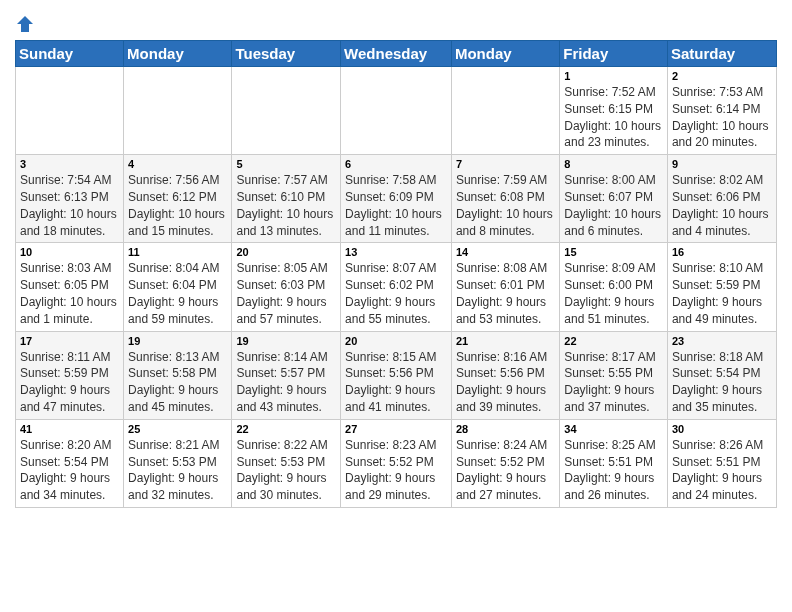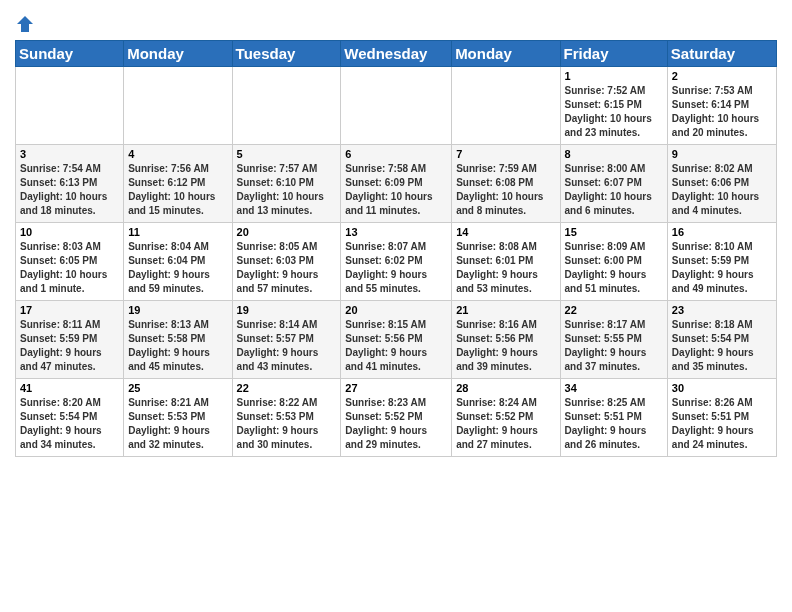--- a/index.html
+++ b/index.html
@@ -86,24 +86,23 @@
     .calendar tr:nth-child(even) td {
       background: #f5f5f5;
     }
     .day-num {
       font-weight: bold;
       font-size: 11px;
       margin-bottom: 2px;
       display: block;
     }
     .day-info {
-      font-size: 10px;
+      font-size: 12px;
       color: #333;
       line-height: 1.4;
-      font-weight: bold;
     }
     .empty-cell {
       background: #fff !important;
     }
   </style>
 </head>
 <body>
 
 <div class="page">
   <div class="header">

